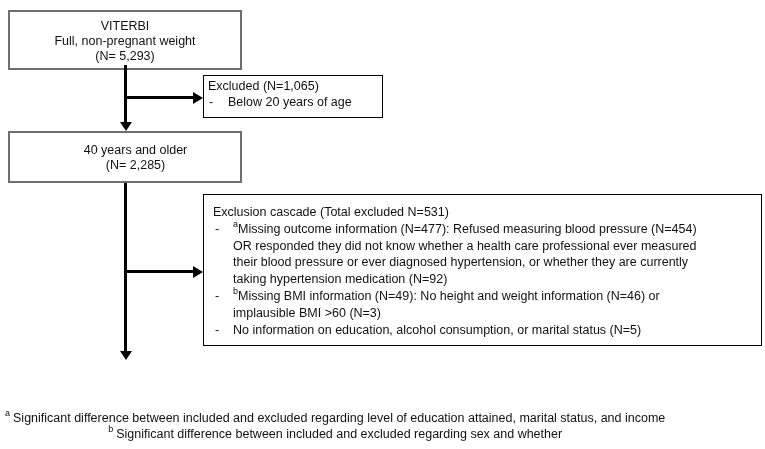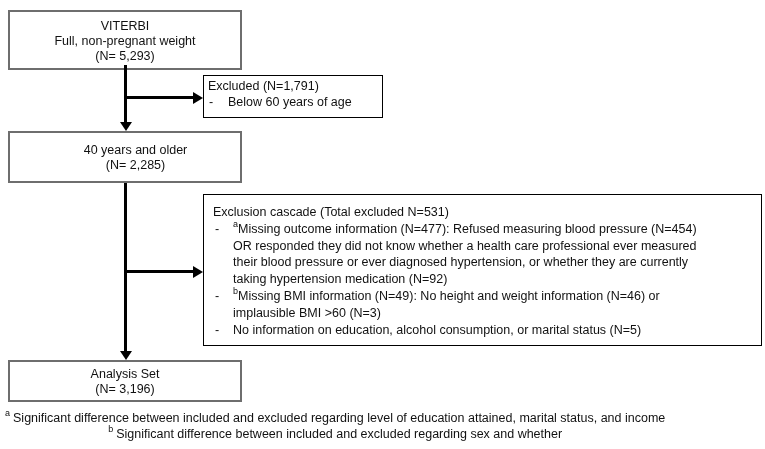--- a/index.html
+++ b/index.html
@@ -99,24 +99,24 @@
     <div>Full, non-pregnant weight</div>
     <div>(N= 5,293)</div>
   </div>
 
   <div class="arrow-line line-v1"></div>
   <div class="head-down head-d1"></div>
   <div class="arrow-line line-h1"></div>
   <div class="head-right head-r1"></div>
 
   <div class="side-box box-excluded">
-    <div>Excluded (N=1,791)</div>
+    <div>Excluded (N=1,065)</div>
     <div class="bullet-row">
       <span class="bullet-marker">-</span>
-      <span class="bullet-text">Below 60 years of age</span>
+      <span class="bullet-text">Below 20 years of age</span>
     </div>
   </div>
 
   <div class="flow-box box-age40">
     <div>40 years and older</div>
     <div>(N= 2,285)</div>
   </div>
 
   <div class="arrow-line line-v2"></div>
   <div class="head-down head-d2"></div>
@@ -139,23 +139,19 @@
       <span class="bullet-text"><sup class="fn">b</sup><span>Missing BMI information (N=49): No height and weight information (N=46) or
 implausible BMI &gt;60 (N=3)</span></span>
     </div>
 
     <div class="bullet-row">
       <span class="bullet-marker">-</span>
       <span class="bullet-text"><span>No information on education, alcohol consumption, or marital status (N=5)</span></span>
     </div>
   </div>
 
-  <div class="flow-box box-analysis">
-    <div>Analysis Set</div>
-    <div>(N= 3,196)</div>
-  </div>
 
   <div class="footnotes">
     <div><sup class="fn">a</sup><span>Significant difference between included and excluded regarding level of education attained, marital status, and income</span></div>
     <div><sup class="fn">b</sup><span>Significant difference between included and excluded regarding sex and whether</span></div>
   </div>
 
 </div>
 
 </body></html>

